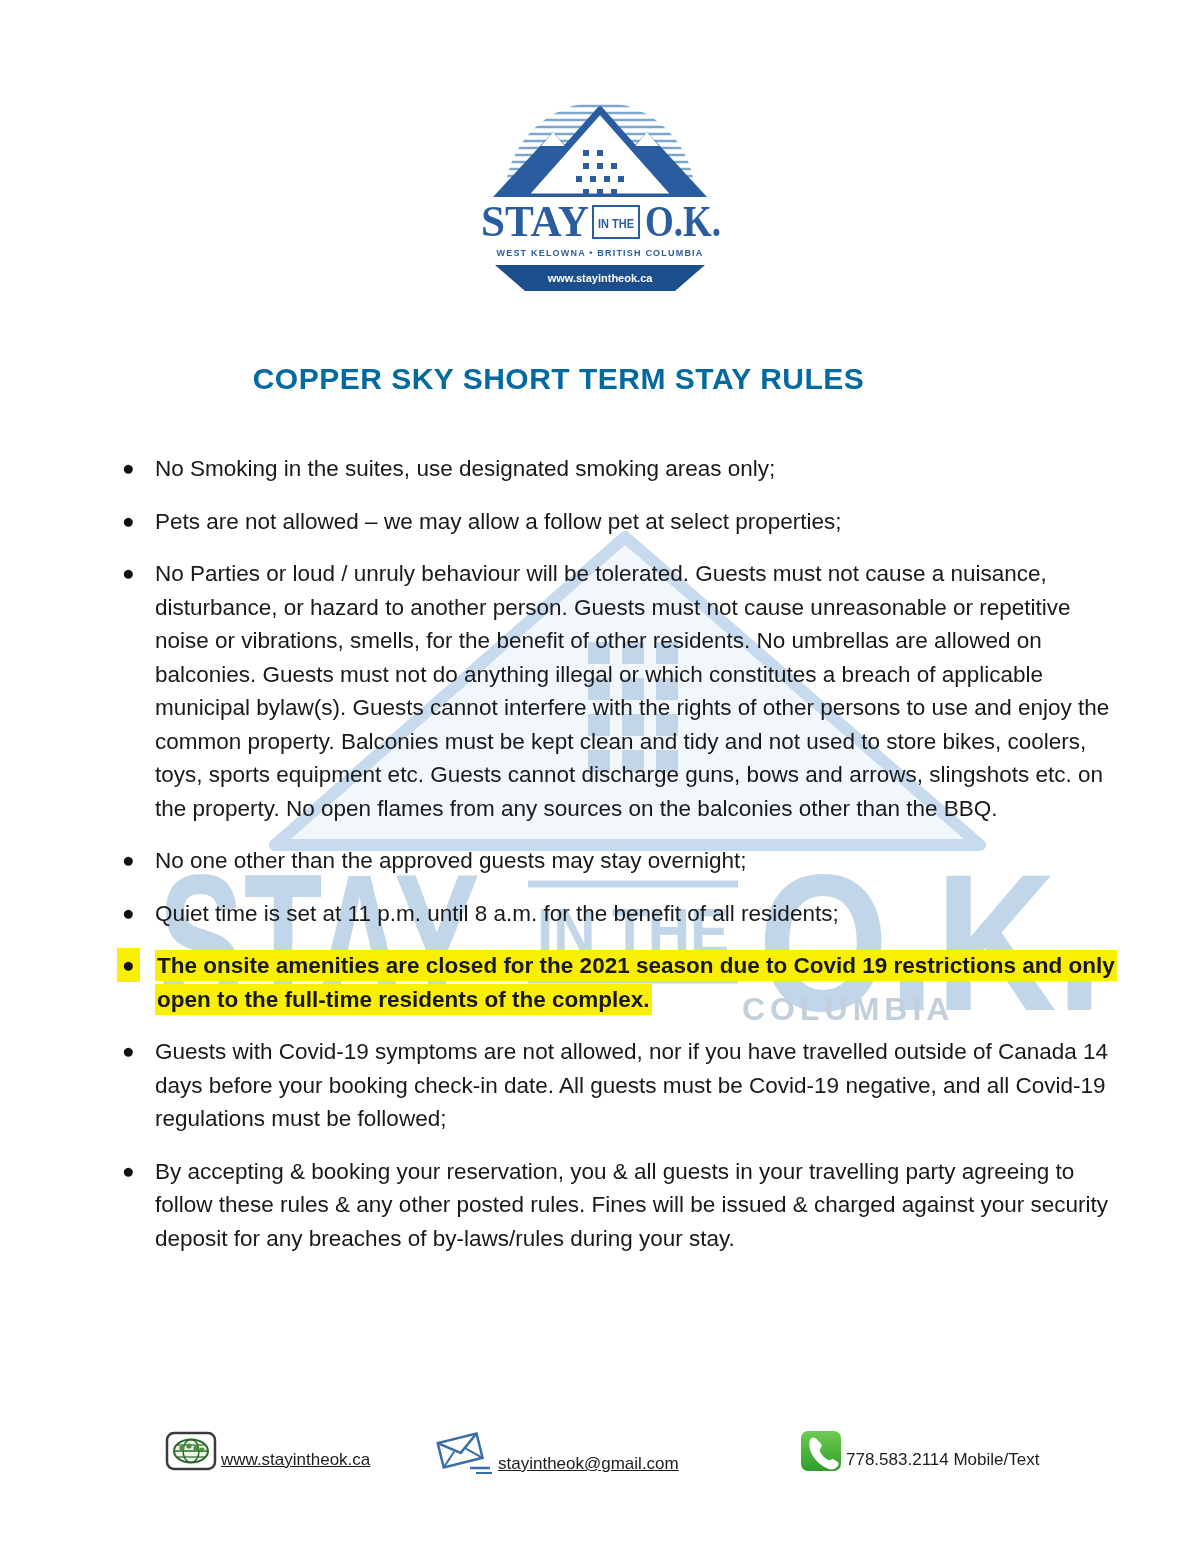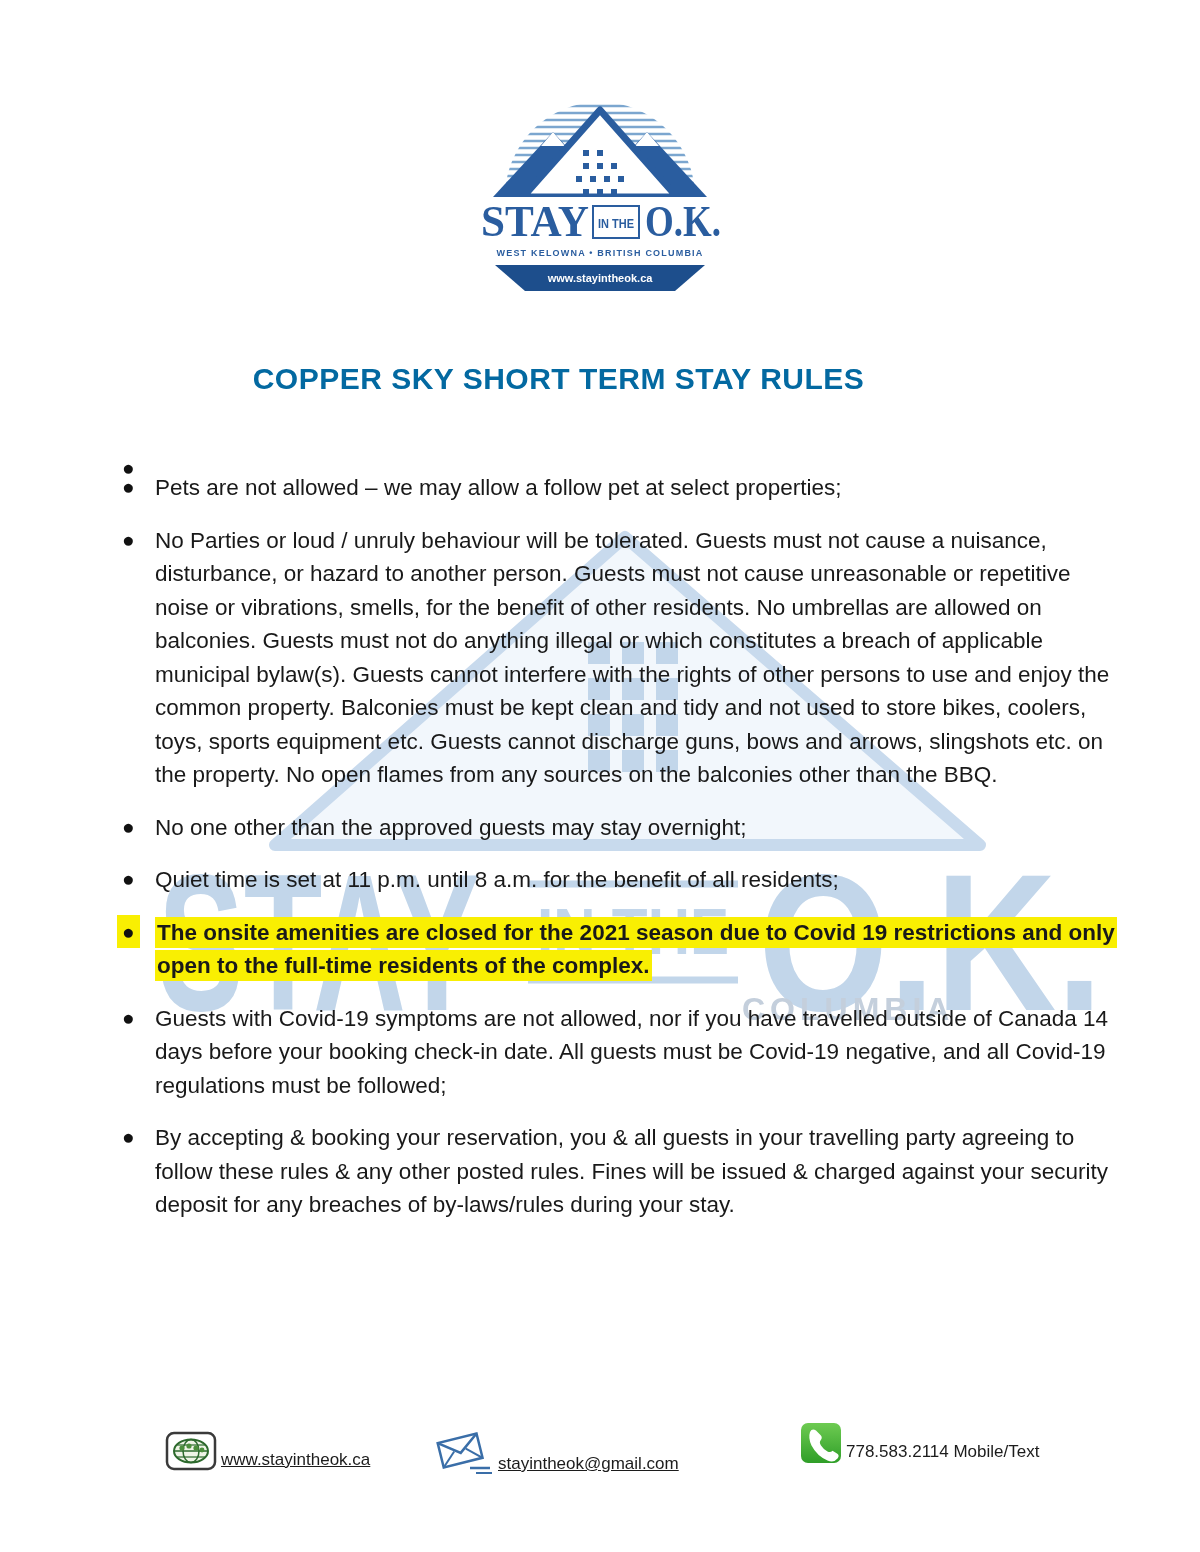--- a/index.html
+++ b/index.html
@@ -53,21 +53,21 @@
   }
 
   
   .footer {
     position:absolute; top:1422px; left:0; width:1200px; height:90px;
     z-index:2; font-size:17px;
   }
   .contact { position:absolute; display:flex; align-items:flex-end; gap:4px; }
   .contact-web   { left:165px; top:8px; }
   .contact-email { left:432px; top:6px; }
-  .contact-phone { left:800px; top:0; }
+  .contact-phone { left:800px; top:8px; }
   .contact a, .contact .link-label {
     color:#1c1c1c; text-decoration:underline; padding-bottom:2px;
   }
   .contact .plain-label { color:#1c1c1c; text-decoration:none; padding-bottom:2px; }
 </style>
 </head>
 <body>
 
 <div class="page">
 
@@ -161,20 +161,21 @@
       <polygon points="30,165 240,165 210,191 60,191" fill="#1d4e8c"></polygon>
       <text x="135" y="182" text-anchor="middle" font-size="11" font-weight="bold" fill="#ffffff">www.stayintheok.ca</text>
     </svg>
   </div>
 
   <div class="doc-title">COPPER SKY SHORT TERM STAY RULES</div>
 
   <div class="rules">
     <div class="rule">
       <span class="bullet">●</span>
+      <span>No Smoking in the suites, use designated smoking areas only;</span>
     </div>
     <div class="rule">
       <span class="bullet">●</span>
       <span>Pets are not allowed – we may allow a follow pet at select properties;</span>
     </div>
     <div class="rule">
       <span class="bullet">●</span>
       <span>No Parties or loud / unruly behaviour will be tolerated.  Guests must not cause a nuisance, disturbance, or hazard to another person.  Guests must not cause unreasonable or repetitive noise or vibrations, smells,  for the benefit of other residents.  No umbrellas are allowed on balconies.  Guests must not do anything illegal or which constitutes a breach of applicable municipal bylaw(s).  Guests cannot interfere with the rights of other persons to use and enjoy the common property.  Balconies must be kept clean and tidy and not used to store bikes, coolers, toys, sports equipment etc.  Guests cannot discharge guns, bows and arrows, slingshots etc. on the property.  No open flames from any sources on the balconies other than the BBQ.</span>
     </div>
     <div class="rule">

